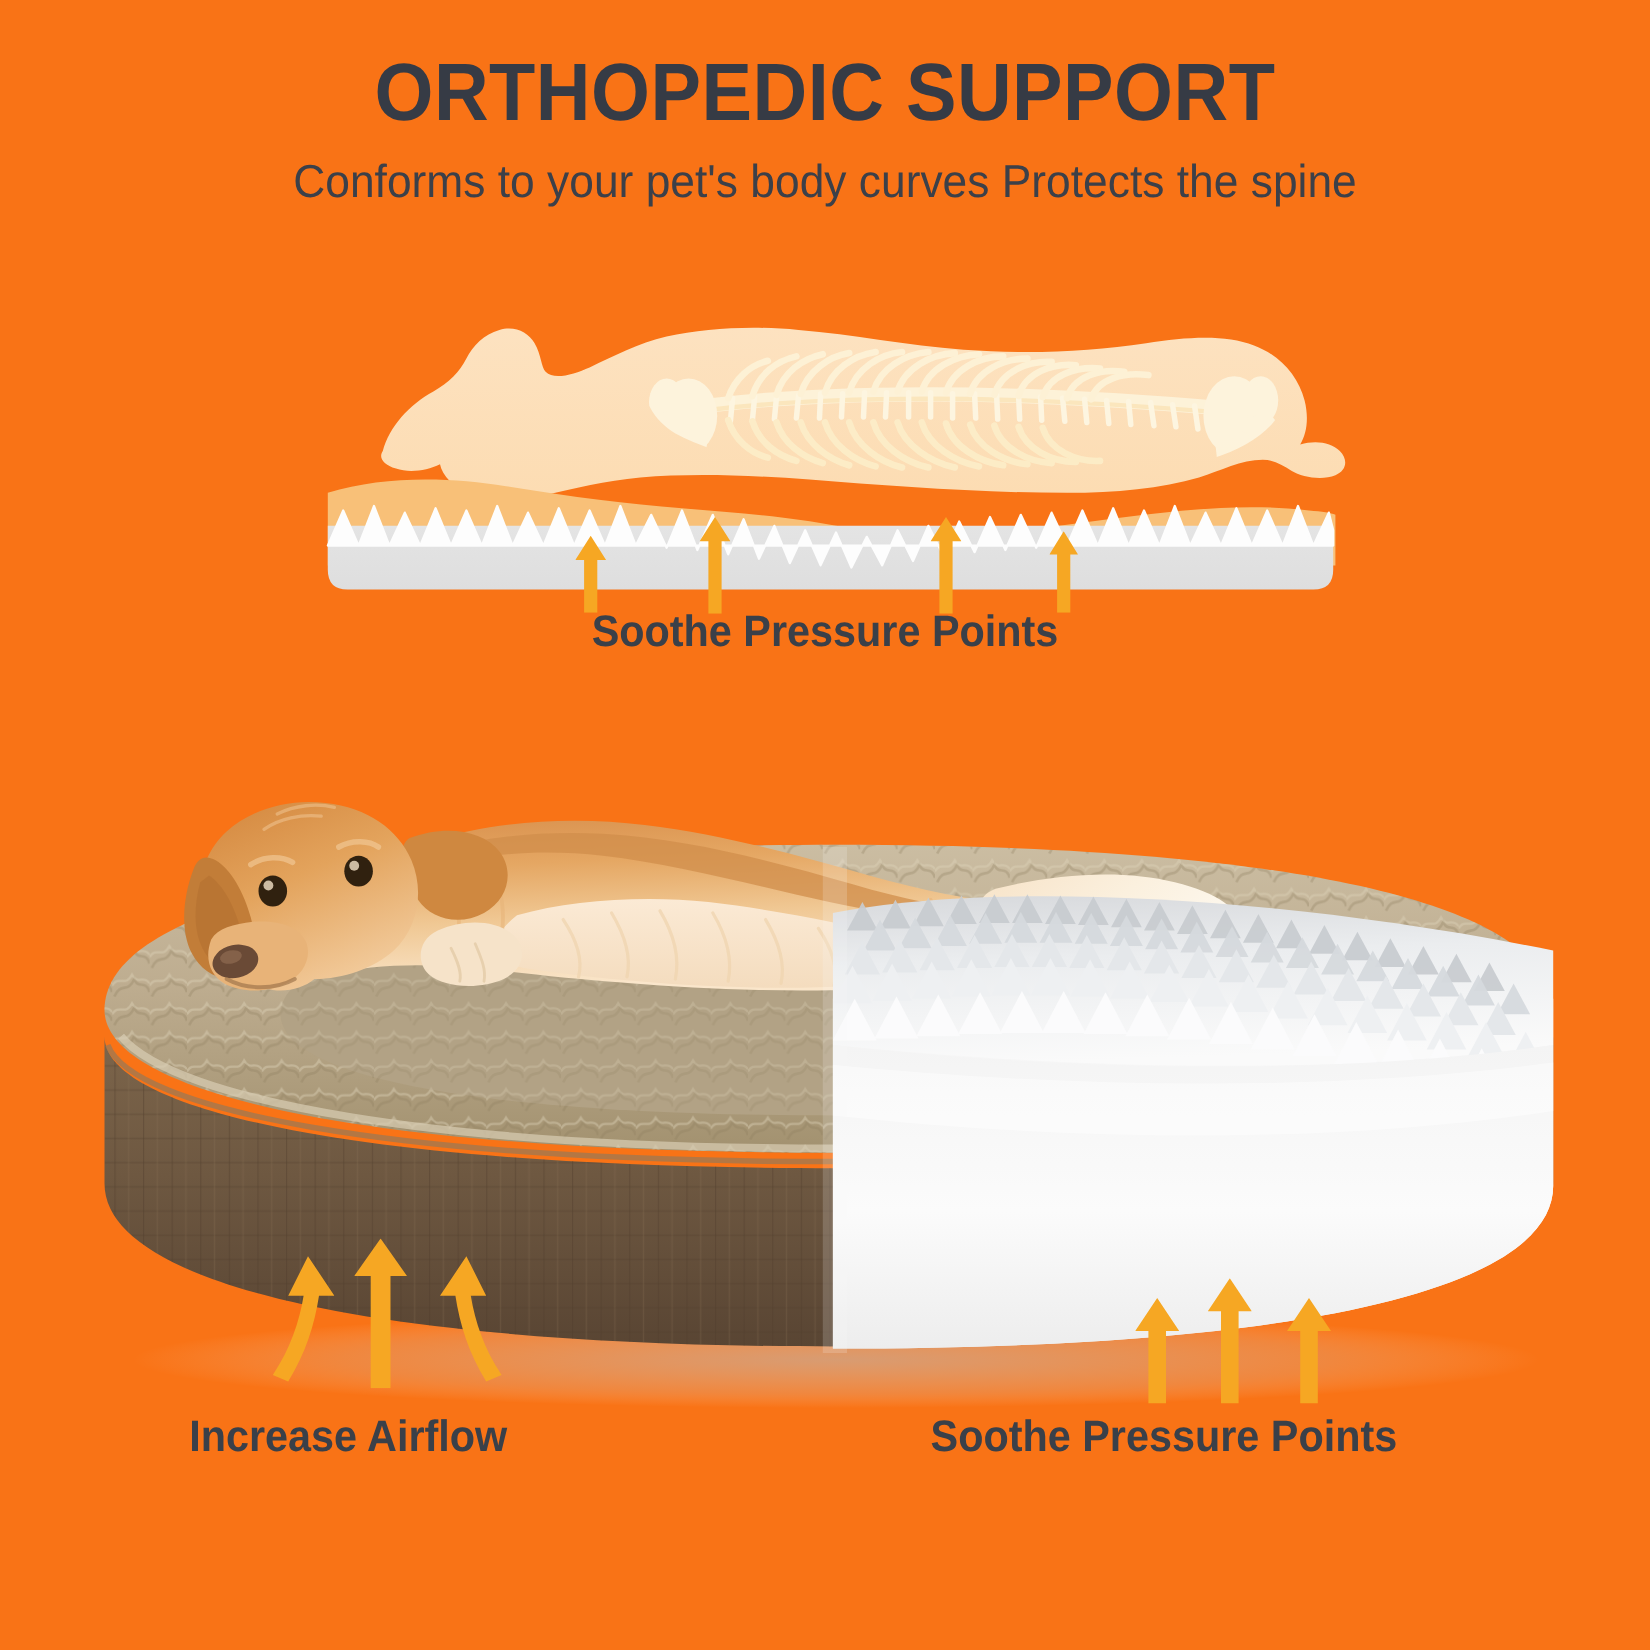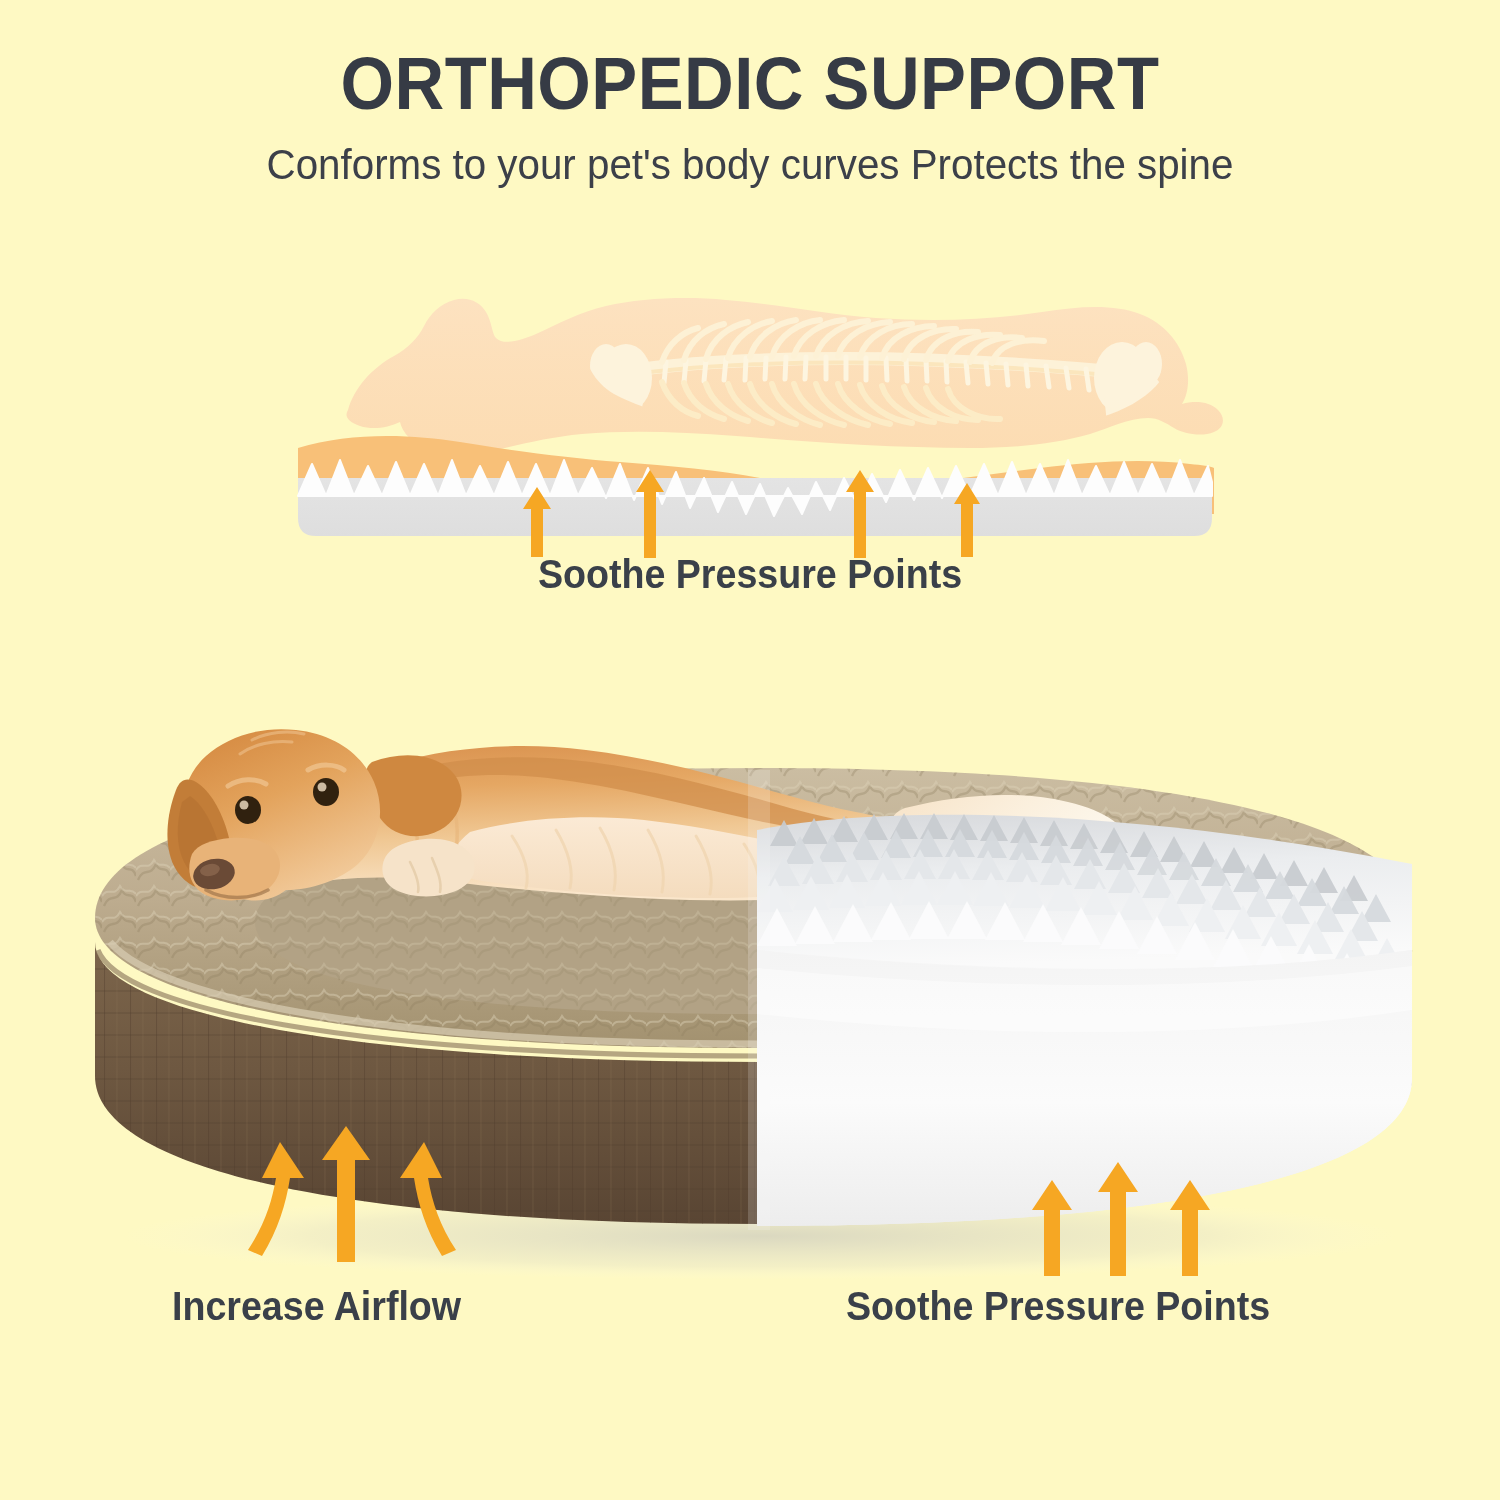--- a/index.html
+++ b/index.html
@@ -4,21 +4,21 @@
 <style>
   html, body {
     margin: 0;
     padding: 0;
     background: #ffffff;
   }
   #page {
     position: relative;
     width: 1500px;
     height: 1500px;
-    background: #fef9c3;
+    background: #f97316;
     overflow: hidden;
     font-family: "Liberation Sans", sans-serif;
   }
 
   
   #header {
     position: absolute;
     top: 46px;
     left: 0;
     width: 1500px;

